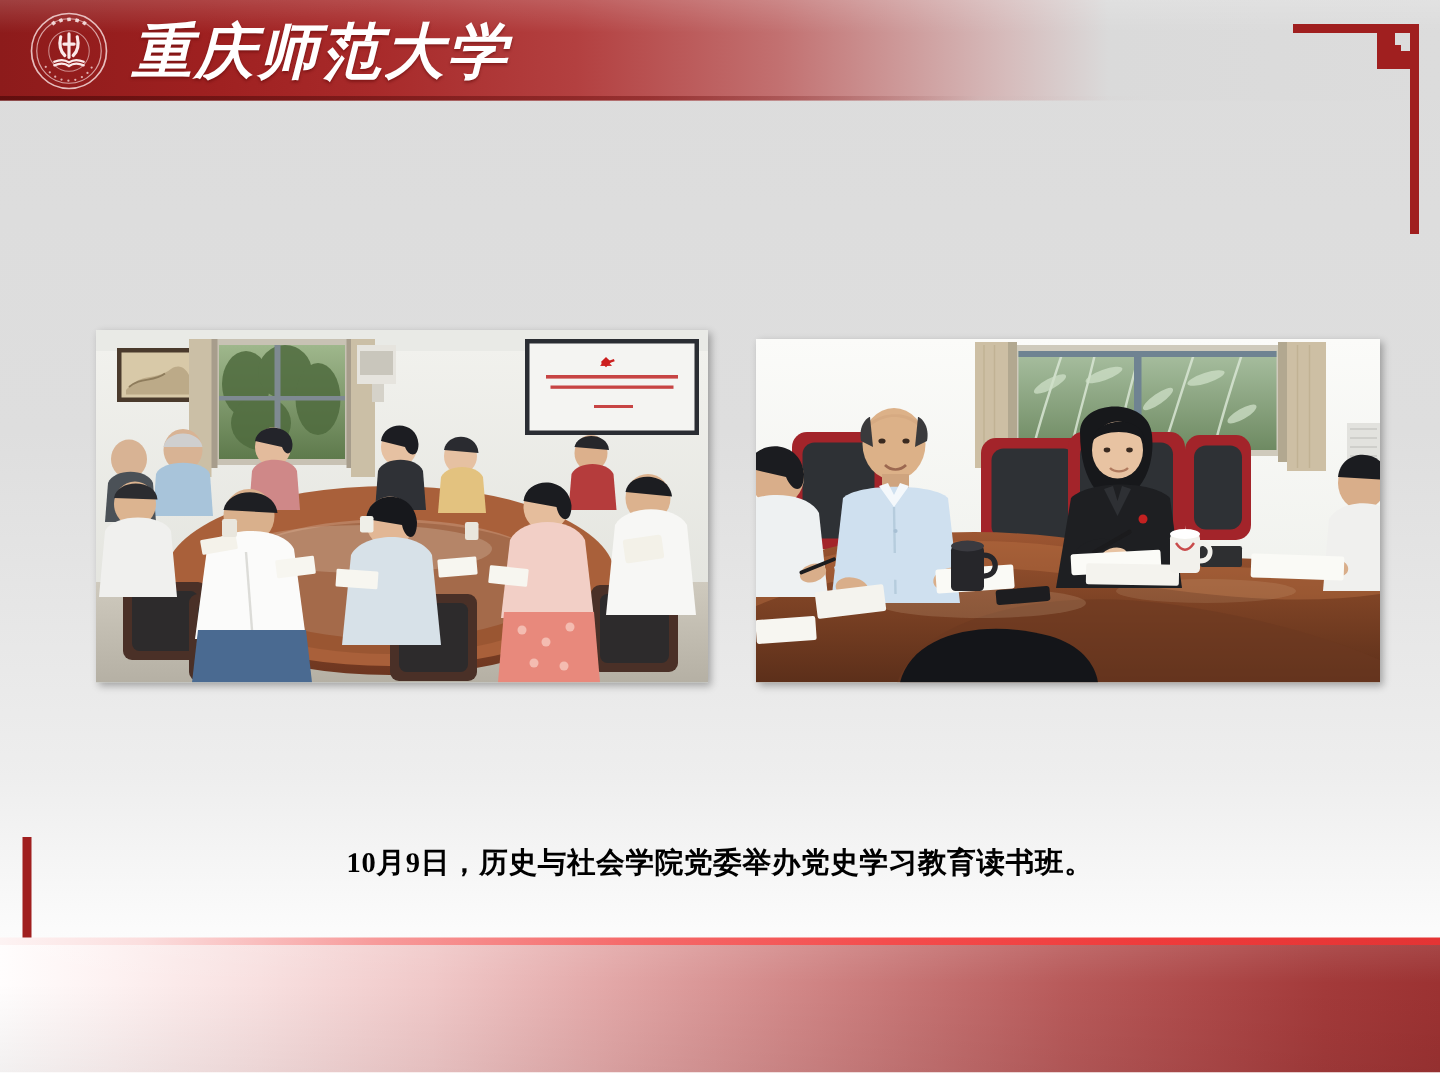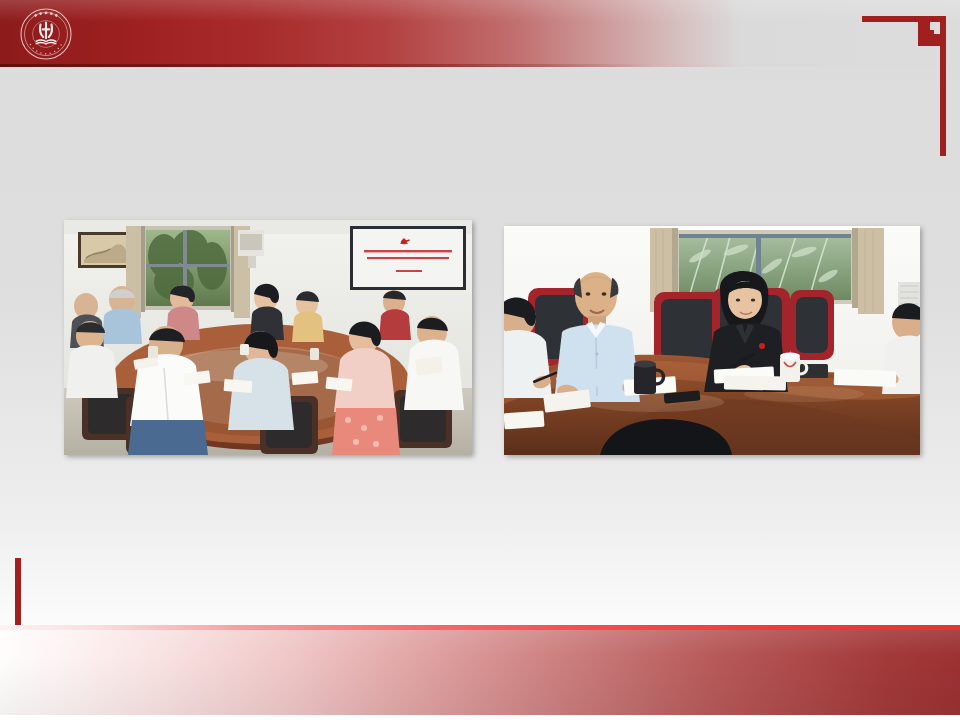--- a/index.html
+++ b/index.html
@@ -201,20 +201,23 @@
         <path d="M22.6 21.4 L 29.4 21.4"></path>
       </g>
 
       <g stroke="#fbeaea" stroke-width="1.5" fill="none" stroke-linecap="round">
         <path d="M16.2 33.2 C 20.2 31.4, 23.6 31.9, 26 33.6 C 28.4 31.9, 31.8 31.4, 35.8 33.2"></path>
         <path d="M16.2 35.6 C 20.2 33.8, 23.6 34.3, 26 36.0 C 28.4 34.3, 31.8 33.8, 35.8 35.6"></path>
       </g>
     </svg>
   </div>
 
+  <div class="uni-name">
+    <div class="uni-name-text">重庆师范大学</div>
+  </div>
 
   <div class="ornament-tr">
     <svg width="86" height="150" viewBox="0 0 86 150">
       <g fill="#a01f1f">
 
         <rect x="0" y="8" width="62" height="6"></rect>
 
         <rect x="56" y="8" width="6" height="14"></rect>
 
         <rect x="62" y="8" width="22" height="6"></rect>
@@ -560,20 +563,21 @@
         <ellipse cx="286" cy="130" rx="10" ry="3.4" fill="#ffffff"></ellipse>
         <path d="M280 136 C284 142, 288 142, 292 136" stroke="#c94b4b" stroke-width="1.6" fill="none"></path>
       </g>
 
       <rect x="160" y="166" width="36" height="10" rx="2" fill="#1d1d20" transform="rotate(-5 178 171)"></rect>
 
       <path d="M96 229 C104 196, 152 186, 196 198 C216 204, 226 216, 228 229 Z" fill="#141519"></path>
     </svg>
   </div>
 
+  <div class="caption">10月9日，历史与社会学院党委举办党史学习教育读书班。</div>
 
   <div class="ornament-bl">
     <svg width="140" height="148" viewBox="0 0 140 148">
       <g fill="#a01f1f">
 
         <rect x="5" y="0" width="6" height="104"></rect>
 
         <rect x="5" y="98" width="32" height="6"></rect>
         <rect x="31" y="98" width="6" height="14"></rect>
 

